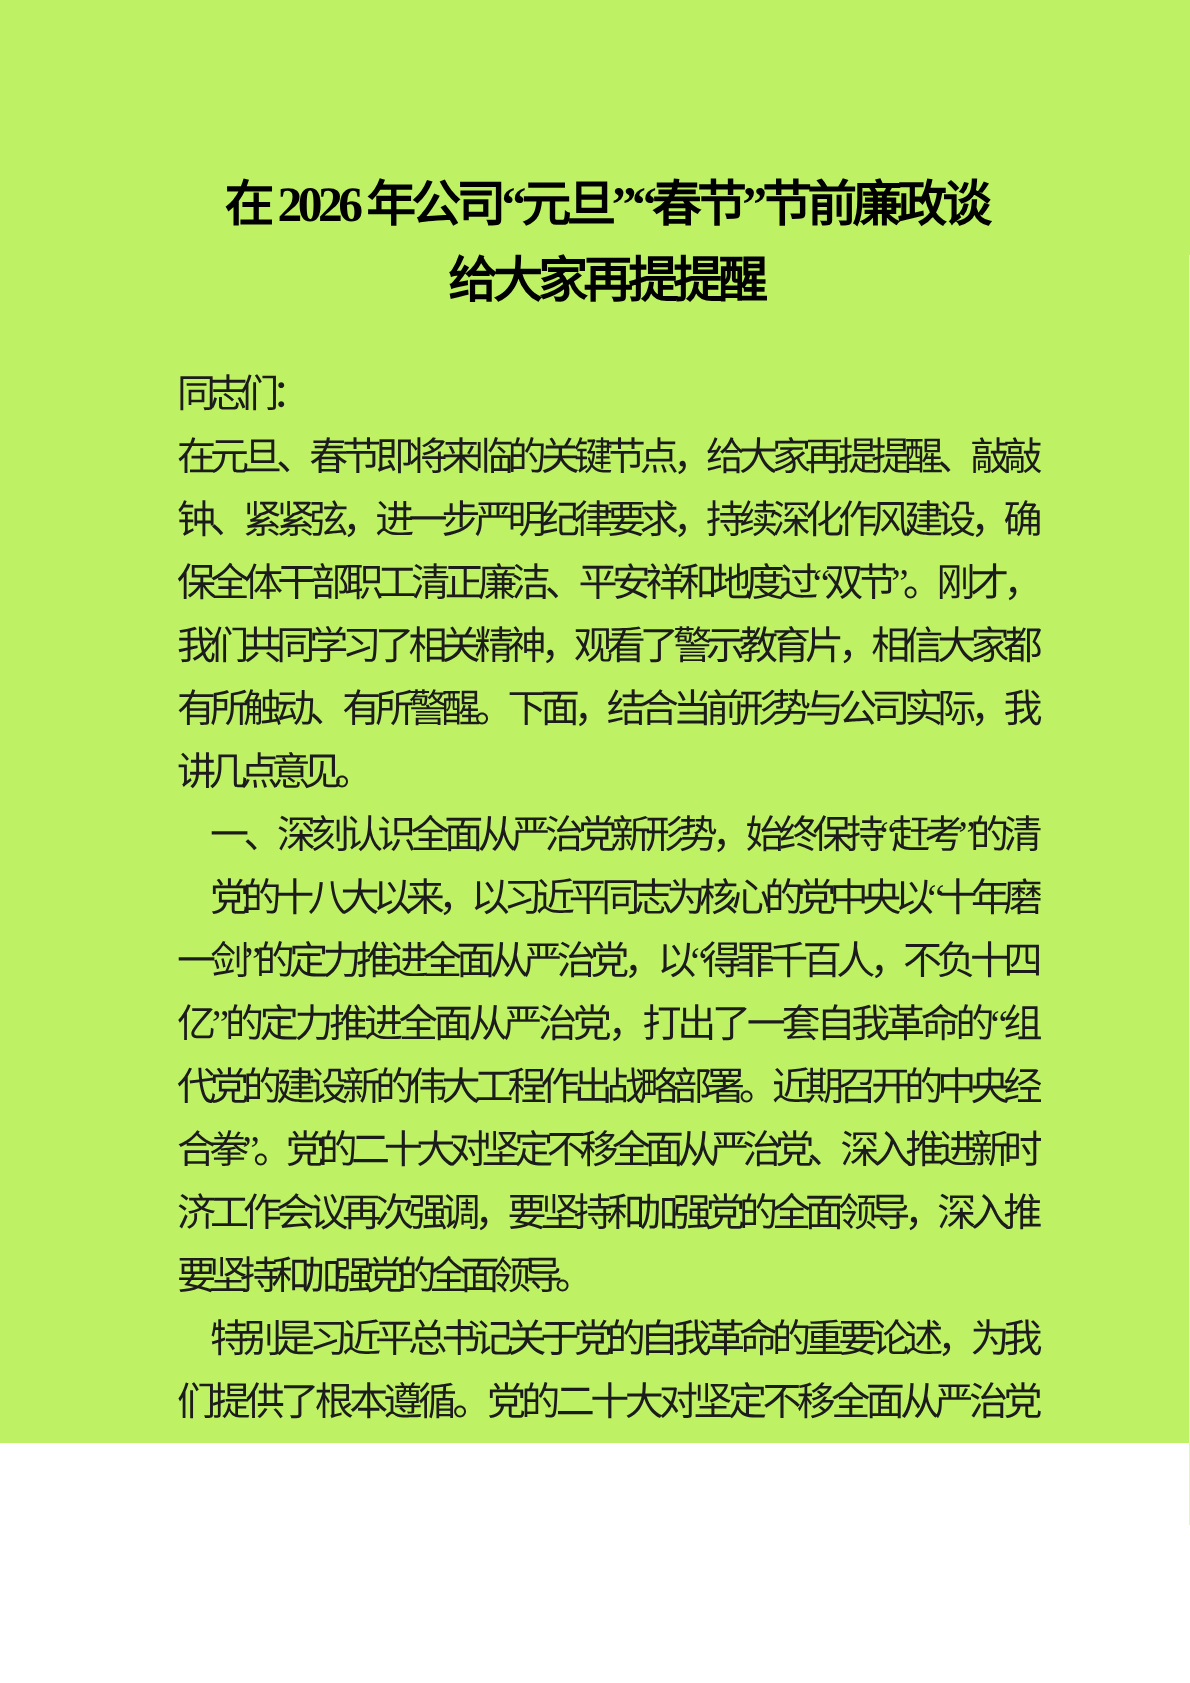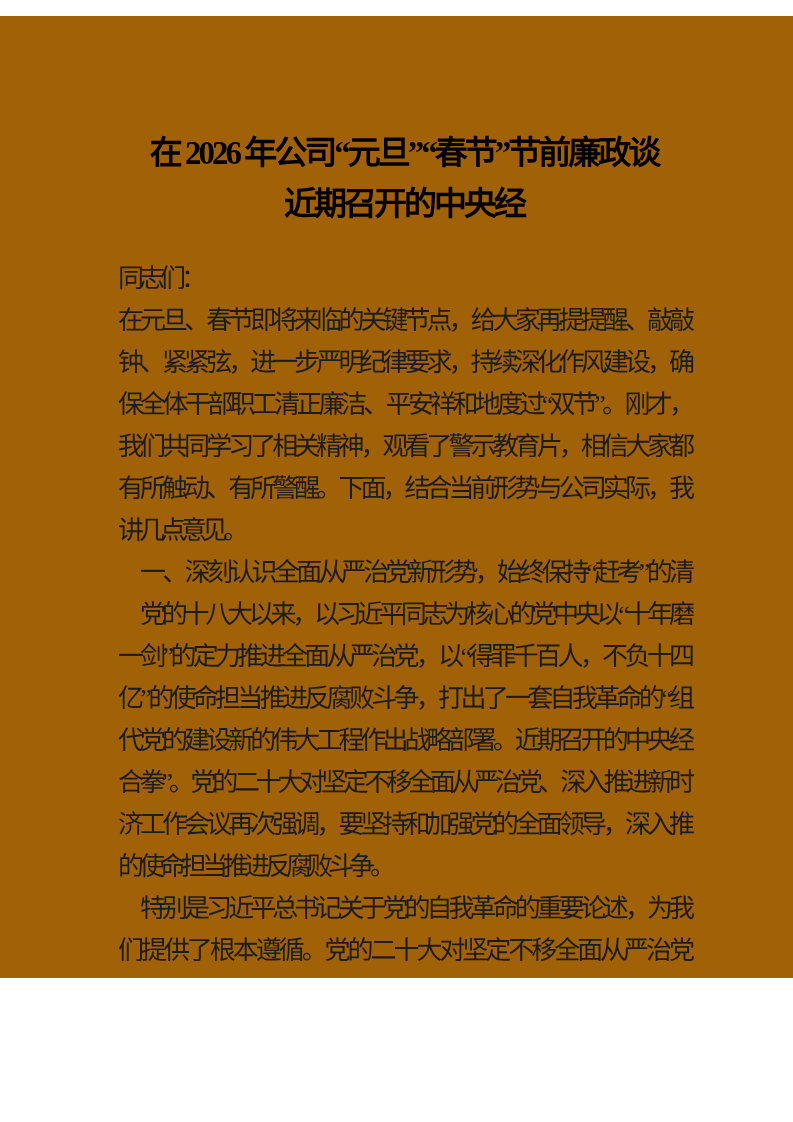--- a/index.html
+++ b/index.html
@@ -4,23 +4,23 @@
 <style>
   html, body {
     margin: 0;
     padding: 0;
     background: #ffffff;
   }
   .page {
     position: relative;
     width: 793px;
     height: 962px;
-    background: #a16207;
+    background: #bef264;
     overflow: hidden;
-    margin: 16px auto;
+    margin: 0 auto;
   }
   .content {
     padding: 0 103px 0 118px; 
   }
   .doc-title {
     margin-top: 112px;
     font-family: "Liberation Serif", serif;
     font-weight: bold;
     font-size: 33px;
     line-height: 51px;
@@ -48,37 +48,37 @@
   }
 </style>
 </head>
 <body>
 
 <div class="page">
   <div class="content">
 
     <div class="doc-title">
       <div class="title-line">在 2026 年公司“元旦”“春节”节前廉政谈</div>
-      <div class="title-line">近期召开的中央经</div>
+      <div class="title-line">给大家再提提醒</div>
     </div>
 
     <div class="doc-body" id="doc-body">
         <div class="line">同志们：</div>
         <div class="line fill">在元旦、春节即将来临的关键节点，给大家再提提醒、敲敲</div>
         <div class="line fill">钟、紧紧弦，进一步严明纪律要求，持续深化作风建设，确</div>
         <div class="line fill">保全体干部职工清正廉洁、平安祥和地度过“双节”。刚才，</div>
         <div class="line fill">我们共同学习了相关精神，观看了警示教育片，相信大家都</div>
         <div class="line fill">有所触动、有所警醒。下面，结合当前形势与公司实际，我</div>
         <div class="line">讲几点意见。</div>
         <div class="line indent fill">一、深刻认识全面从严治党新形势，始终保持“赶考”的清</div>
         <div class="line indent fill">党的十八大以来，以习近平同志为核心的党中央以“十年磨</div>
         <div class="line fill">一剑”的定力推进全面从严治党，以“得罪千百人，不负十四</div>
-        <div class="line fill">亿”的使命担当推进反腐败斗争，打出了一套自我革命的“组</div>
+        <div class="line fill">亿”的定力推进全面从严治党，打出了一套自我革命的“组</div>
         <div class="line fill">代党的建设新的伟大工程作出战略部署。近期召开的中央经</div>
         <div class="line fill">合拳”。党的二十大对坚定不移全面从严治党、深入推进新时</div>
         <div class="line fill">济工作会议再次强调，要坚持和加强党的全面领导，深入推</div>
-        <div class="line">的使命担当推进反腐败斗争。</div>
+        <div class="line">要坚持和加强党的全面领导。</div>
         <div class="line indent fill">特别是习近平总书记关于党的自我革命的重要论述，为我</div>
         <div class="line fill">们提供了根本遵循。党的二十大对坚定不移全面从严治党</div>
       </div>
 
   </div>
 </div>
 
 </body></html>

